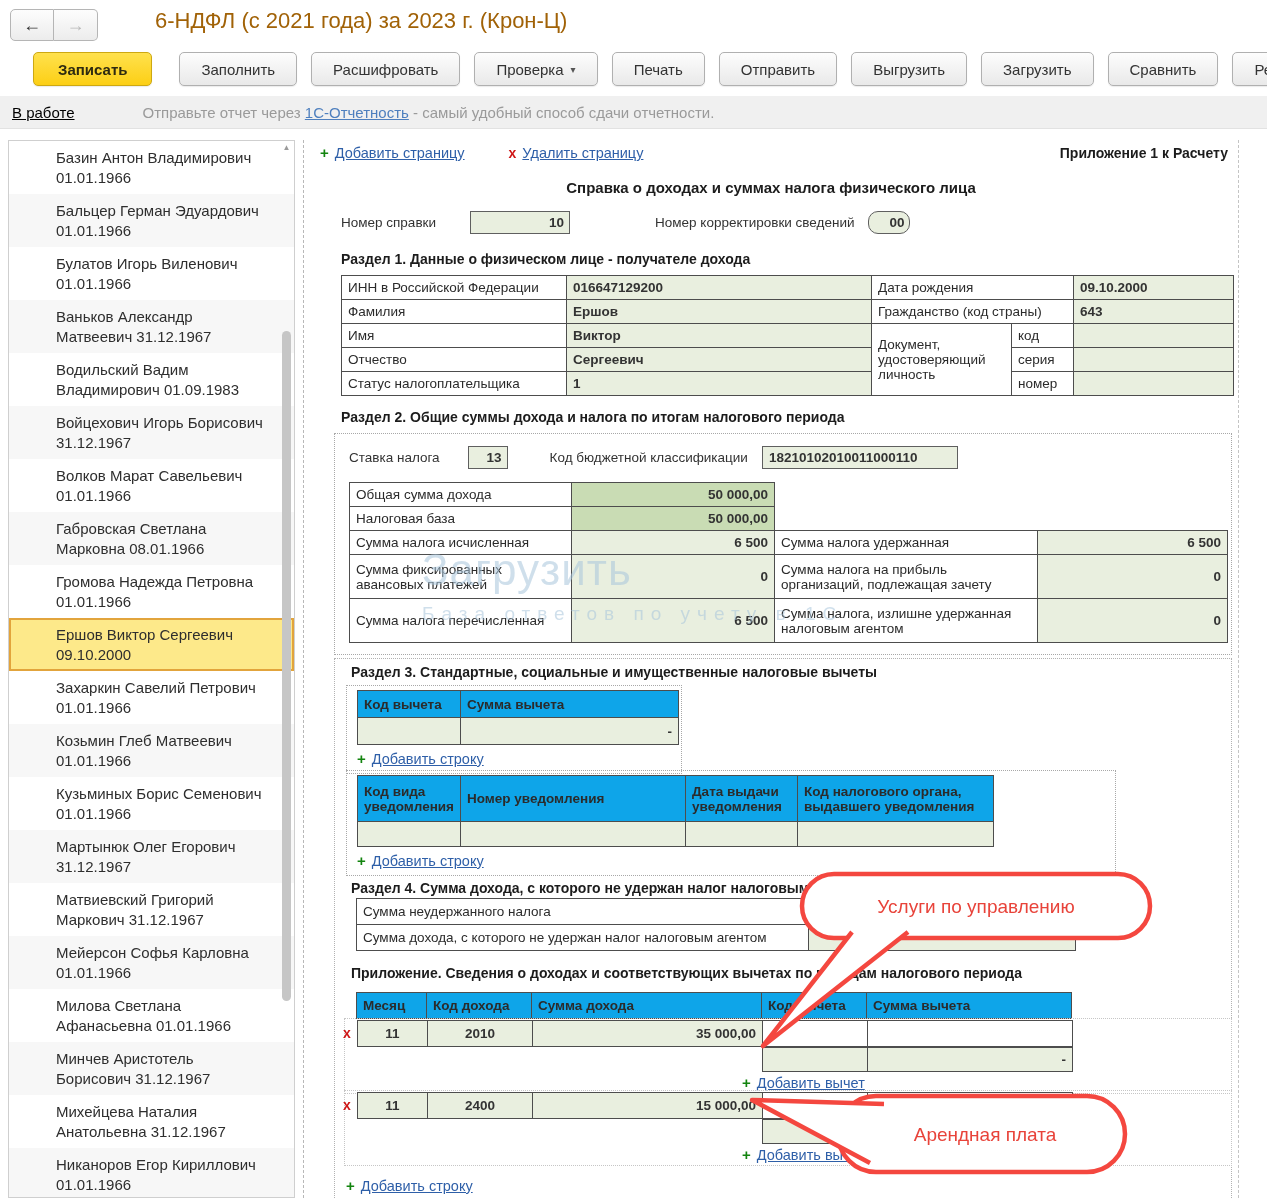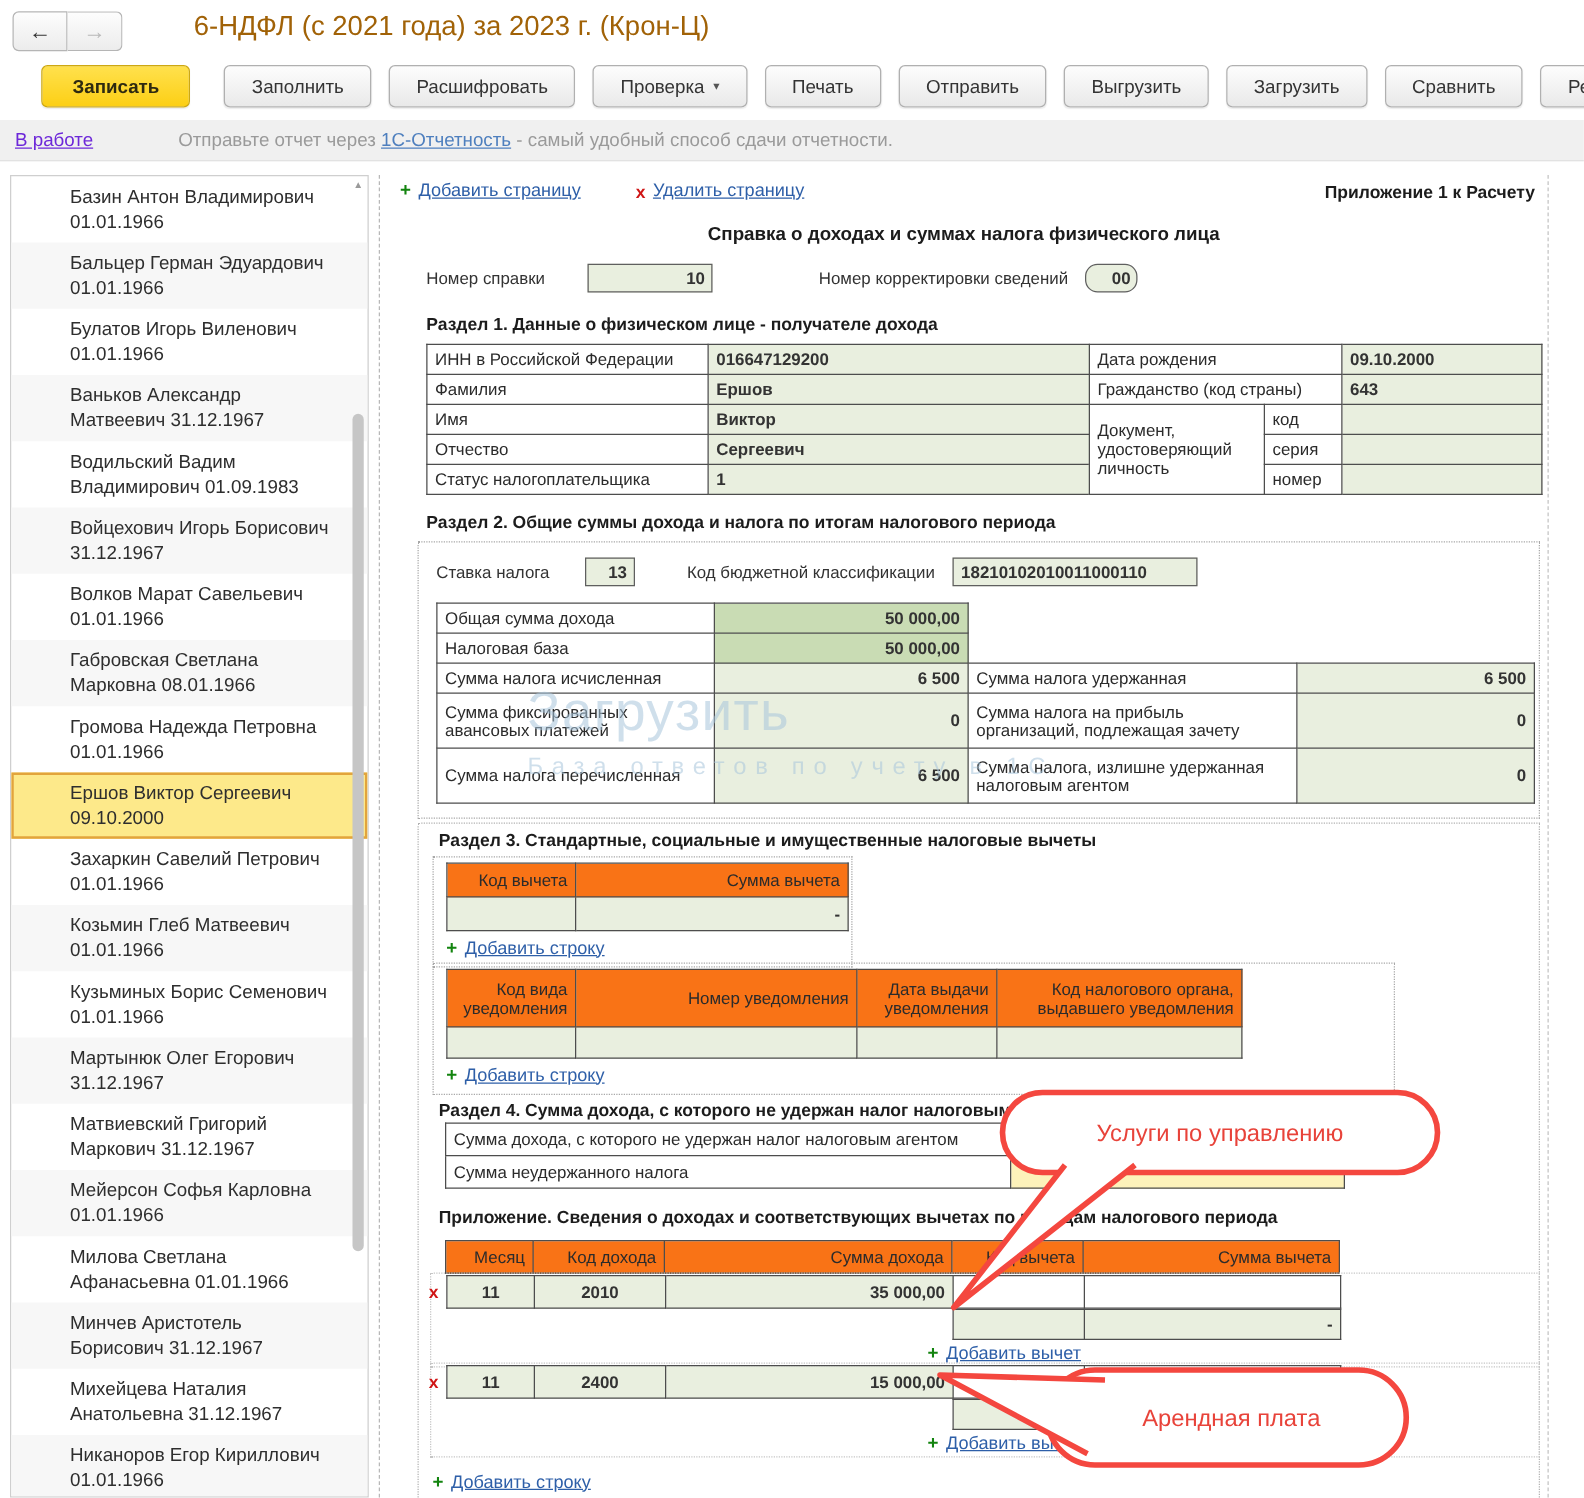--- a/index.html
+++ b/index.html
@@ -24,21 +24,21 @@
     display:flex; align-items:center; gap:7px; white-space:nowrap; cursor:pointer;
     box-shadow:0 1px 1px rgba(0,0,0,.08); }
   .btn.primary { background:linear-gradient(#ffe14d,#fccf15); border:1px solid #cda812;
     font-weight:bold; color:#2e2a10; padding:0 24px; }
   .btn .arrow { font-size:10px; color:#555; }
   .sp1 { margin-left:13px; }
 
   
   .statusbar { position:absolute; left:0; top:96px; width:1267px; height:33px;
     background:#f0f0f0; border-bottom:1px solid #e2e2e2; display:flex; align-items:center; }
-  .state-link { margin-left:12px; font-size:15px; color:#6d28d9; text-decoration:underline; cursor:pointer; }
+  .state-link { margin-left:12px; font-size:15px; color:#000000; text-decoration:underline; cursor:pointer; }
   .status-msg { margin-left:68px; font-size:15px; color:#9a9a9a; }
   .status-msg a { color:#4e7fbe; text-decoration:underline; cursor:pointer; }
 
   
   .sidebar { position:absolute; left:8px; top:140px; width:287px; height:1058px;
     border:1px solid #cfcfcf; background:#fff; overflow:hidden; }
   .list-item { height:53px; padding:7px 26px 0 47px; font-size:15px; line-height:20px;
     color:#2e2e2e; cursor:pointer; }
   .list-item:nth-child(even) { background:#f7f7f7; }
   .list-item.selected { background:#fde98a; border:2px solid #e2a43c; padding-top:5px; padding-left:45px; }
@@ -68,21 +68,21 @@
 
   .sec-title { position:absolute; font-size:14px; font-weight:bold; color:#1c1c1c; white-space:nowrap; }
 
   table.grid { border-collapse:collapse; table-layout:fixed; font-size:13.5px; }
   table.grid td { border:1px solid #4d4d4d; padding:2px 6px; vertical-align:middle; height:24px; }
   table.grid td.lbl { background:#fff; color:#2b2b2b; }
   table.grid td.val { background:#e9efdf; font-weight:bold; }
   table.grid td.val.num { text-align:right; }
   table.grid td.val.dark { background:#c9dcb4; text-align:right; }
   table.grid td.blank { border:none; background:transparent; }
-  table.grid td.hdr { background:#f97316; text-align:right; font-weight:normal; color:#2b2b2b; }
+  table.grid td.hdr { background:#0ea5e9; text-align:left; font-weight:bold; color:#2b2b2b; }
   table.grid td.yellow { background:#fdf2ba; }
 
   .dotted-box { border:1px dotted #a8a8a8; }
   .dotted-outer { position:absolute; top:518px; left:30px; width:898px; height:676px;
     border:1px dotted #b2b2b2; pointer-events:none; }
 
   .addlink { display:flex; align-items:center; margin-top:5px; font-size:14.5px; }
 
   
   .watermark { position:absolute; left:408px; top:545px; width:420px; height:110px;
@@ -334,26 +334,26 @@
   </div>
 
   <div class="sec-title" style="top:740px; left:47px; max-width:880px; overflow:hidden;">Раздел 4. Сумма дохода, с которого не удержан налог налоговым агентом, и сумма неудержанного налога</div>
   <table class="grid abs" style="top:758px; left:52px; width:719px;">
     <colgroup>
         <col style="width:452px">
         <col style="width:267px">
       </colgroup>
     <tbody>
         <tr style="height:26px;">
+      <td class="lbl">Сумма неудержанного налога</td>
+      <td class="val num yellow"></td>
+    </tr>
+    <tr style="height:26px;">
       <td class="lbl">Сумма дохода, с которого не удержан налог налоговым агентом</td>
       <td class="val num"></td>
-    </tr>
-    <tr style="height:26px;">
-      <td class="lbl">Сумма неудержанного налога</td>
-      <td class="val num yellow"></td>
     </tr>
   </tbody>
     </table>
 
   <div class="sec-title" style="top:825px; left:47px;">Приложение. Сведения о доходах и соответствующих вычетах по месяцам налогового периода</div>
   <table class="grid abs" style="top:852px; left:52px; width:715px;">
     <colgroup>
         <col style="width:70px">
         <col style="width:105px">
         <col style="width:230px">

